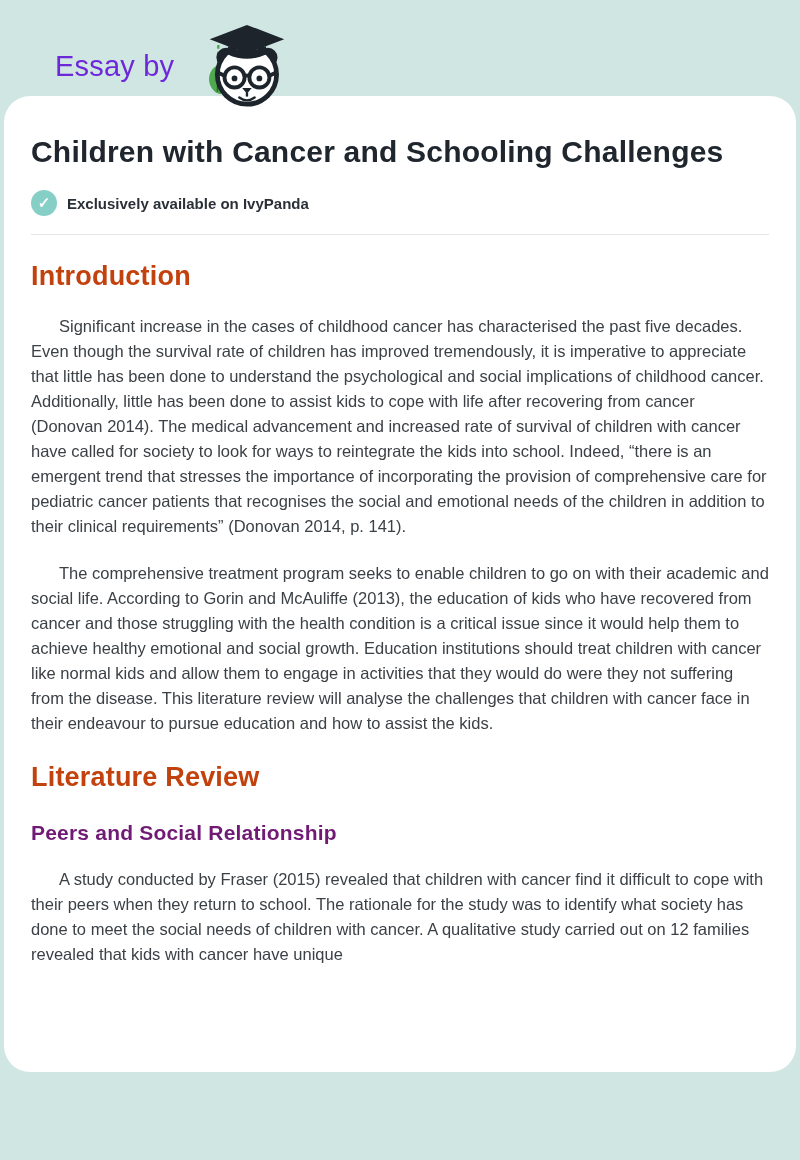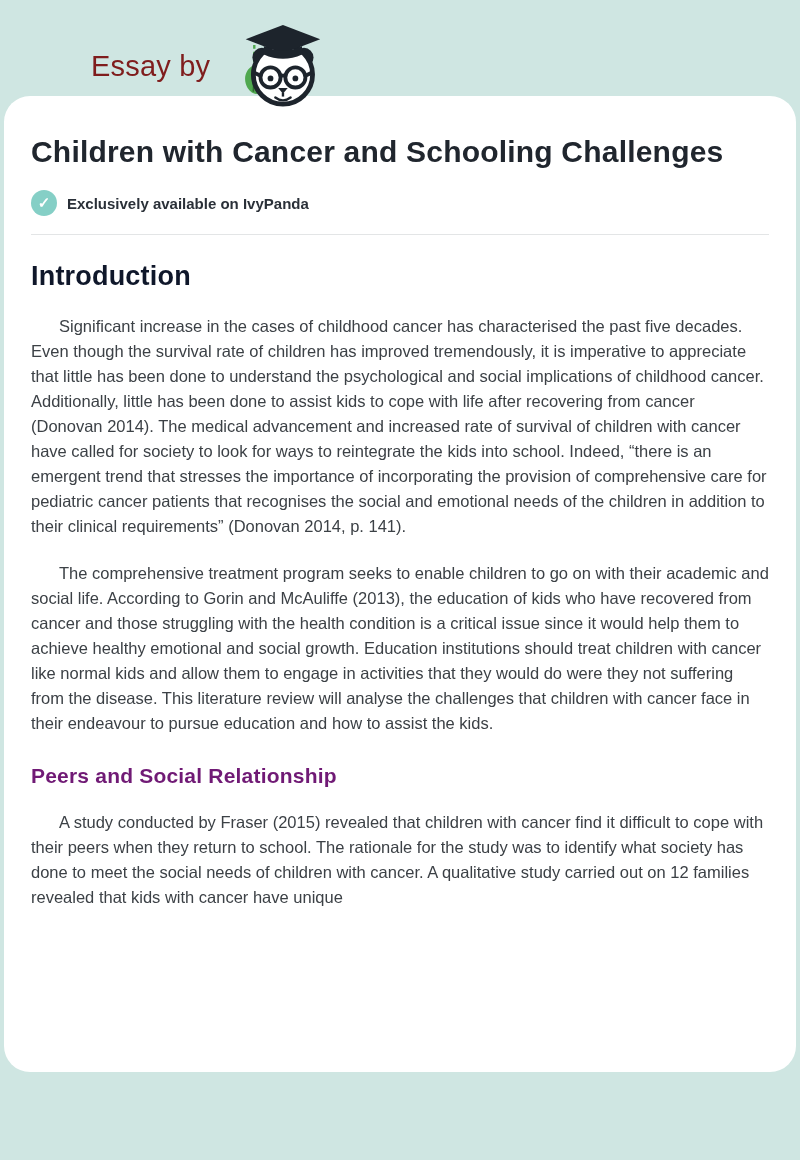--- a/index.html
+++ b/index.html
@@ -13,23 +13,22 @@
   }
   
   .page-header {
     display: flex;
     align-items: center;
     padding: 40px 0 0 55px;
     height: 92px;
   }
   .essay-by {
     font-size: 29px;
-    color: #7f1d1d;
+    color: #6d28d9;
     letter-spacing: 0.2px;
-    margin-left: 36px;
   }
   .logo {
     display: flex;
     align-items: center;
     margin-left: 24px;
   }
   .logo svg { display: block; }
   .brand {
     font-family: "Liberation Serif", serif;
     font-weight: 700;
@@ -85,21 +84,21 @@
     color: #2a3038;
   }
   .divider {
     border: none;
     border-top: 1px solid #e3e5e6;
     margin-top: 18px;
   }
   h2.section-heading {
     font-size: 27px;
     font-weight: 700;
-    color: #0f172a;
+    color: #c2410c;
     margin-top: 26px;
     letter-spacing: 0.2px;
   }
   h3.sub-heading {
     font-size: 21px;
     font-weight: 700;
     color: #701a75;
     margin-top: 28px;
     letter-spacing: 0.2px;
   }
@@ -157,15 +156,16 @@
     <span class="check-circle">✓</span>
     <span class="badge-label">Exclusively available on IvyPanda</span>
   </div>
 
   <hr class="divider">
 
   <h2 class="section-heading">Introduction</h2>
   <p class="body-para">Significant increase in the cases of childhood cancer has characterised the past five decades. Even though the survival rate of children has improved tremendously, it is imperative to appreciate that little has been done to understand the psychological and social implications of childhood cancer. Additionally, little has been done to assist kids to cope with life after recovering from cancer (Donovan 2014). The medical advancement and increased rate of survival of children with cancer have called for society to look for ways to reintegrate the kids into school. Indeed, “there is an emergent trend that stresses the importance of incorporating the provision of comprehensive care for pediatric cancer patients that recognises the social and emotional needs of the children in addition to their clinical requirements” (Donovan 2014, p. 141).</p>
   <p class="body-para">The comprehensive treatment program seeks to enable children to go on with their academic and social life. According to Gorin and McAuliffe (2013), the education of kids who have recovered from cancer and those struggling with the health condition is a critical issue since it would help them to achieve healthy emotional and social growth. Education institutions should treat children with cancer like normal kids and allow them to engage in activities that they would do were they not suffering from the disease. This literature review will analyse the challenges that children with cancer face in their endeavour to pursue education and how to assist the kids.</p>
 
+  <h2 class="section-heading">Literature Review</h2>
   <h3 class="sub-heading">Peers and Social Relationship</h3>
   <p class="body-para">A study conducted by Fraser (2015) revealed that children with cancer find it difficult to cope with their peers when they return to school. The rationale for the study was to identify what society has done to meet the social needs of children with cancer. A qualitative study carried out on 12 families revealed that kids with cancer have unique</p>
 </main>
 
 </body></html>

